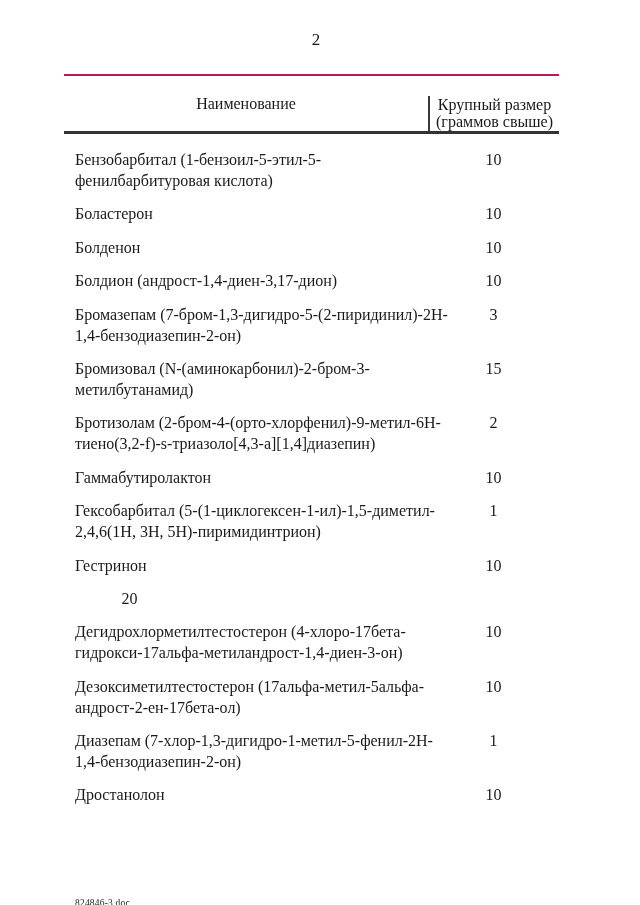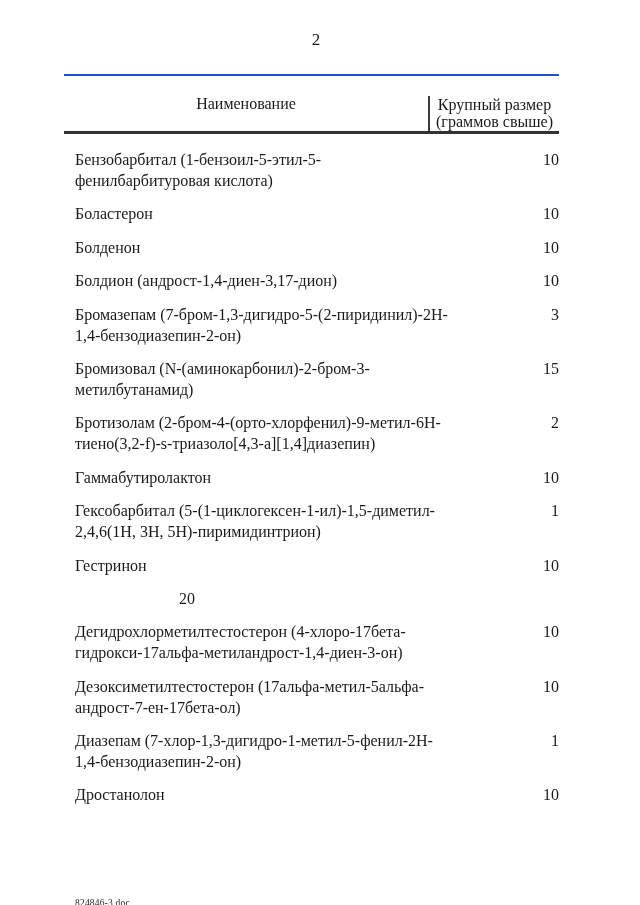--- a/index.html
+++ b/index.html
@@ -26,21 +26,21 @@
   }
   .doc-table {
     position: absolute;
     left: 64px;
     top: 74px;
     width: 495px;
   }
   .thead {
     display: flex;
     align-items: stretch;
-    border-top: 2px solid #1d4ed8;
+    border-top: 2px solid #be185d;
     border-bottom: 3px solid #333333;
   }
   .th-name {
     width: 364px;
     box-sizing: border-box;
     display: flex;
     align-items: center;
     justify-content: center;
     font-size: 16px;
   }
@@ -66,21 +66,21 @@
     width: 364px;
     box-sizing: border-box;
     padding-left: 11px;
     font-size: 16px;
     line-height: 21px;
     white-space: pre;
   }
   .cell-value {
     width: 131px;
     box-sizing: border-box;
-    text-align: right;
+    text-align: center;
     font-size: 16px;
     line-height: 21px;
   }
   .footer-note {
     position: absolute;
     left: 75px;
     top: 854px;
     font-size: 9.5px;
     letter-spacing: 0.2px;
     color: #1f1f1f;
@@ -161,21 +161,21 @@
   </div>
 
   <div class="trow">
     <div class="cell-name">Дегидрохлорметилтестостерон (4-хлоро-17бета-
 гидрокси-17альфа-метиландрост-1,4-диен-3-он)</div>
     <div class="cell-value">10</div>
   </div>
 
   <div class="trow">
     <div class="cell-name">Дезоксиметилтестостерон (17альфа-метил-5альфа-
-андрост-7-ен-17бета-ол)</div>
+андрост-2-ен-17бета-ол)</div>
     <div class="cell-value">10</div>
   </div>
 
   <div class="trow">
     <div class="cell-name">Диазепам (7-хлор-1,3-дигидро-1-метил-5-фенил-2Н-
 1,4-бензодиазепин-2-он)</div>
     <div class="cell-value">1</div>
   </div>
 
   <div class="trow">

